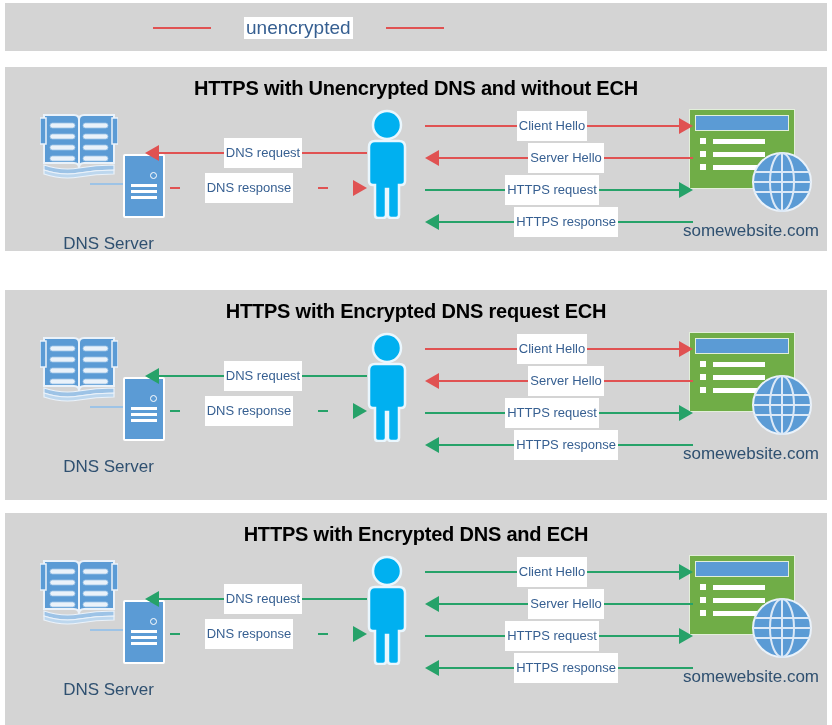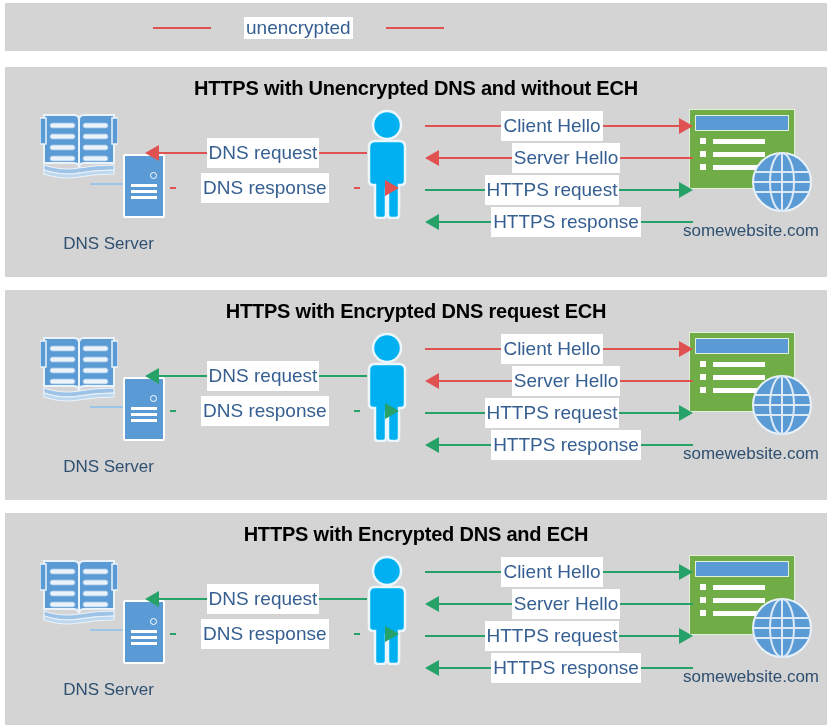--- a/index.html
+++ b/index.html
@@ -10,21 +10,21 @@
     overflow:hidden;
   }
   .page{position:relative;width:832px;height:725px;}
 
   
   .band{
     position:absolute;left:5px;width:822px;
     background:#d4d4d4;
   }
   #legend-band{top:3px;height:48px;}
-  #panel-1{top:67px;height:210px;}
+  #panel-1{top:67px;height:184px;}
   #panel-2{top:290px;height:210px;}
   #panel-3{top:513px;height:212px;}
 
   
   .legend-item{
     position:absolute;top:14px;
     display:flex;align-items:center;
   }
   .legend-line{height:2px;width:58px;}
   .legend-text{
@@ -92,21 +92,21 @@
   
   .msg{position:absolute;display:flex;align-items:center;height:22px;}
   .msg .seg{height:2px;flex:1 1 auto;min-width:6px;}
   .msg .cap{width:0;height:0;flex:0 0 auto;
     border-top:8px solid transparent;border-bottom:8px solid transparent;}
   .msg .cap.right{border-left:14px solid currentColor;}
   .msg .cap.left{border-right:14px solid currentColor;}
   .msg .cap.none{width:0;border:0;}
   .msg .lbl{
     background:#ffffff;color:#365F91;
-    font-size:19px;line-height:22px;padding:4px 2px;
+    font-size:13px;line-height:22px;padding:4px 2px;
     white-space:nowrap;flex:0 0 auto;
   }
 
   
   .msg.left-side{left:140px;width:222px;}
   .m-dns-req{top:75px;}
   .m-dns-res{top:110px;gap:25px;}
 
   
   .msg.right-side{left:420px;width:268px;}

